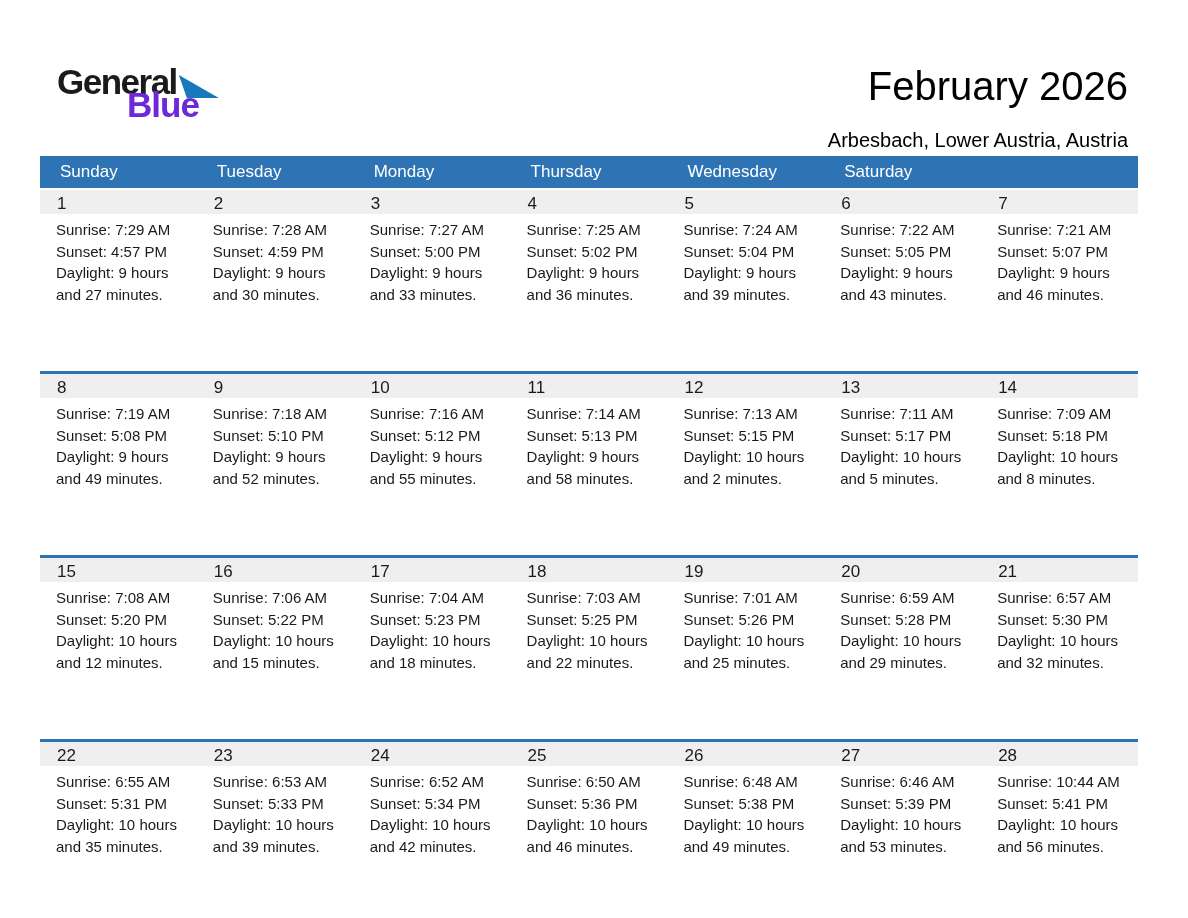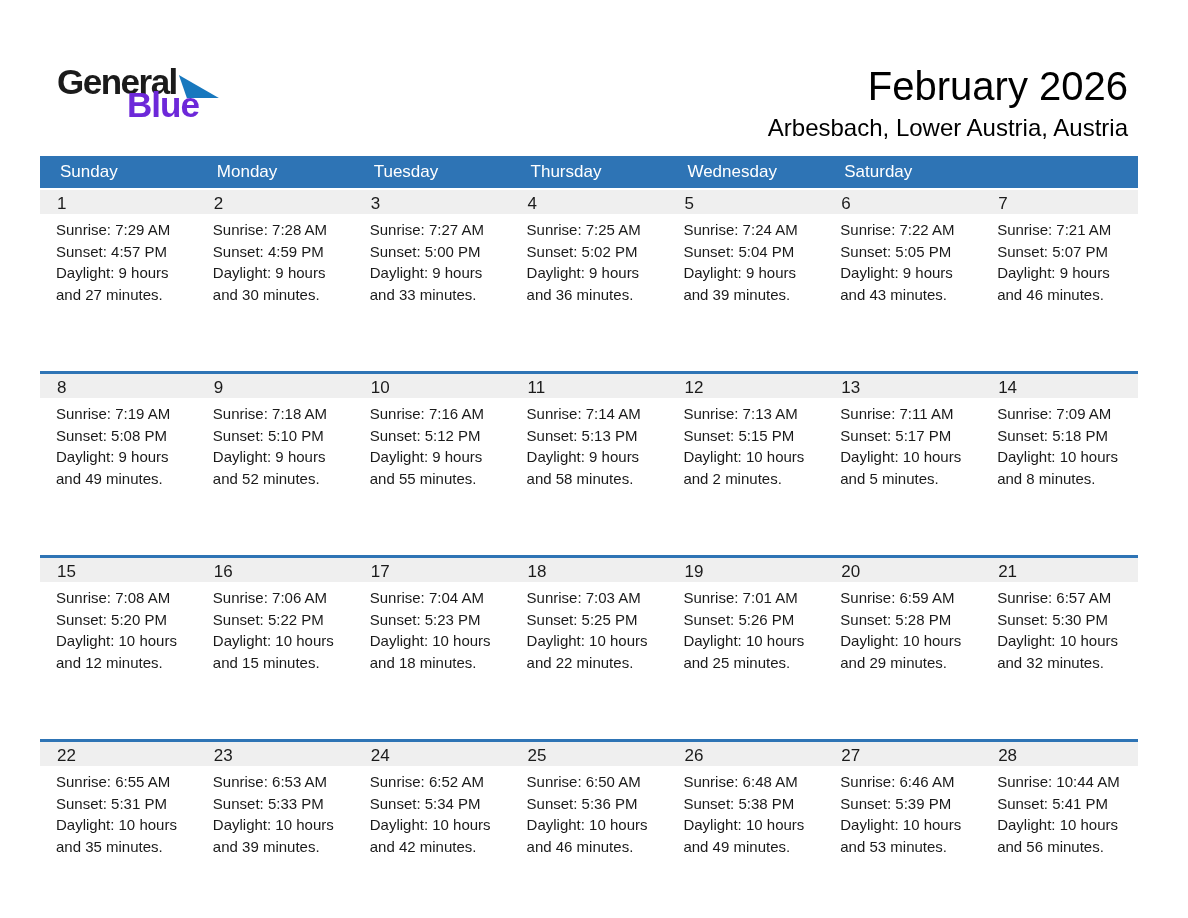--- a/index.html
+++ b/index.html
@@ -11,21 +11,21 @@
   .logo-row1{display:flex;align-items:flex-end;}
   .logo-general{font-size:35px;font-weight:700;color:#1b1b1b;letter-spacing:-1.5px;line-height:1;}
   .logo-triangle{display:inline-block;width:40px;height:23px;background:#1878be;
     clip-path:polygon(0 0,100% 100%,20% 100%);margin-left:2px;margin-bottom:1px;}
   .logo-row2{margin-top:-12px;padding-left:70px;}
   .logo-blue{font-size:35px;font-weight:600;color:#6d28d9;letter-spacing:-1px;line-height:1;}
 
   
   .titles{position:absolute;top:54px;right:60px;text-align:right;color:#000;}
   .title{font-size:40px;line-height:1.15;margin-top:9px;}
-  .subtitle{font-size:24px;margin-top:5px;}
+  .subtitle{font-size:20px;margin-top:20px;}
 
   
   .calendar{position:absolute;left:40px;top:156px;width:1098px;}
   .cal-header{display:grid;grid-template-columns:repeat(7,1fr);background:#2E74B5;height:32px;}
   .cal-header-cell{color:#ffffff;font-size:17px;line-height:32px;padding-left:20px;overflow:hidden;}
   .weeks{margin-top:2px;}
   .week{background:#ffffff;}
   .week + .week{border-top:3px solid #2E74B5;}
   .day-band{display:grid;grid-template-columns:repeat(7,1fr);background:#EFEFEF;height:24px;}
   .day-num{font-size:17px;color:#1b1b1b;padding-left:17px;line-height:27px;}
@@ -49,22 +49,22 @@
   </div>
 
   <div class="titles">
     <div class="title">February 2026</div>
     <div class="subtitle">Arbesbach, Lower Austria, Austria</div>
   </div>
 
   <div class="calendar">
     <div class="cal-header" id="cal-header">
         <div class="cal-header-cell">Sunday</div>
+        <div class="cal-header-cell">Tuesday</div>
         <div class="cal-header-cell">Monday</div>
-        <div class="cal-header-cell">Tuesday</div>
         <div class="cal-header-cell">Thursday</div>
         <div class="cal-header-cell">Wednesday</div>
         <div class="cal-header-cell">Saturday</div>
       </div>
     <div class="weeks" id="cal-weeks">
         <div class="week">
           <div class="day-band">
             <div class="day-num">1</div>
             <div class="day-num">2</div>
             <div class="day-num">3</div>

